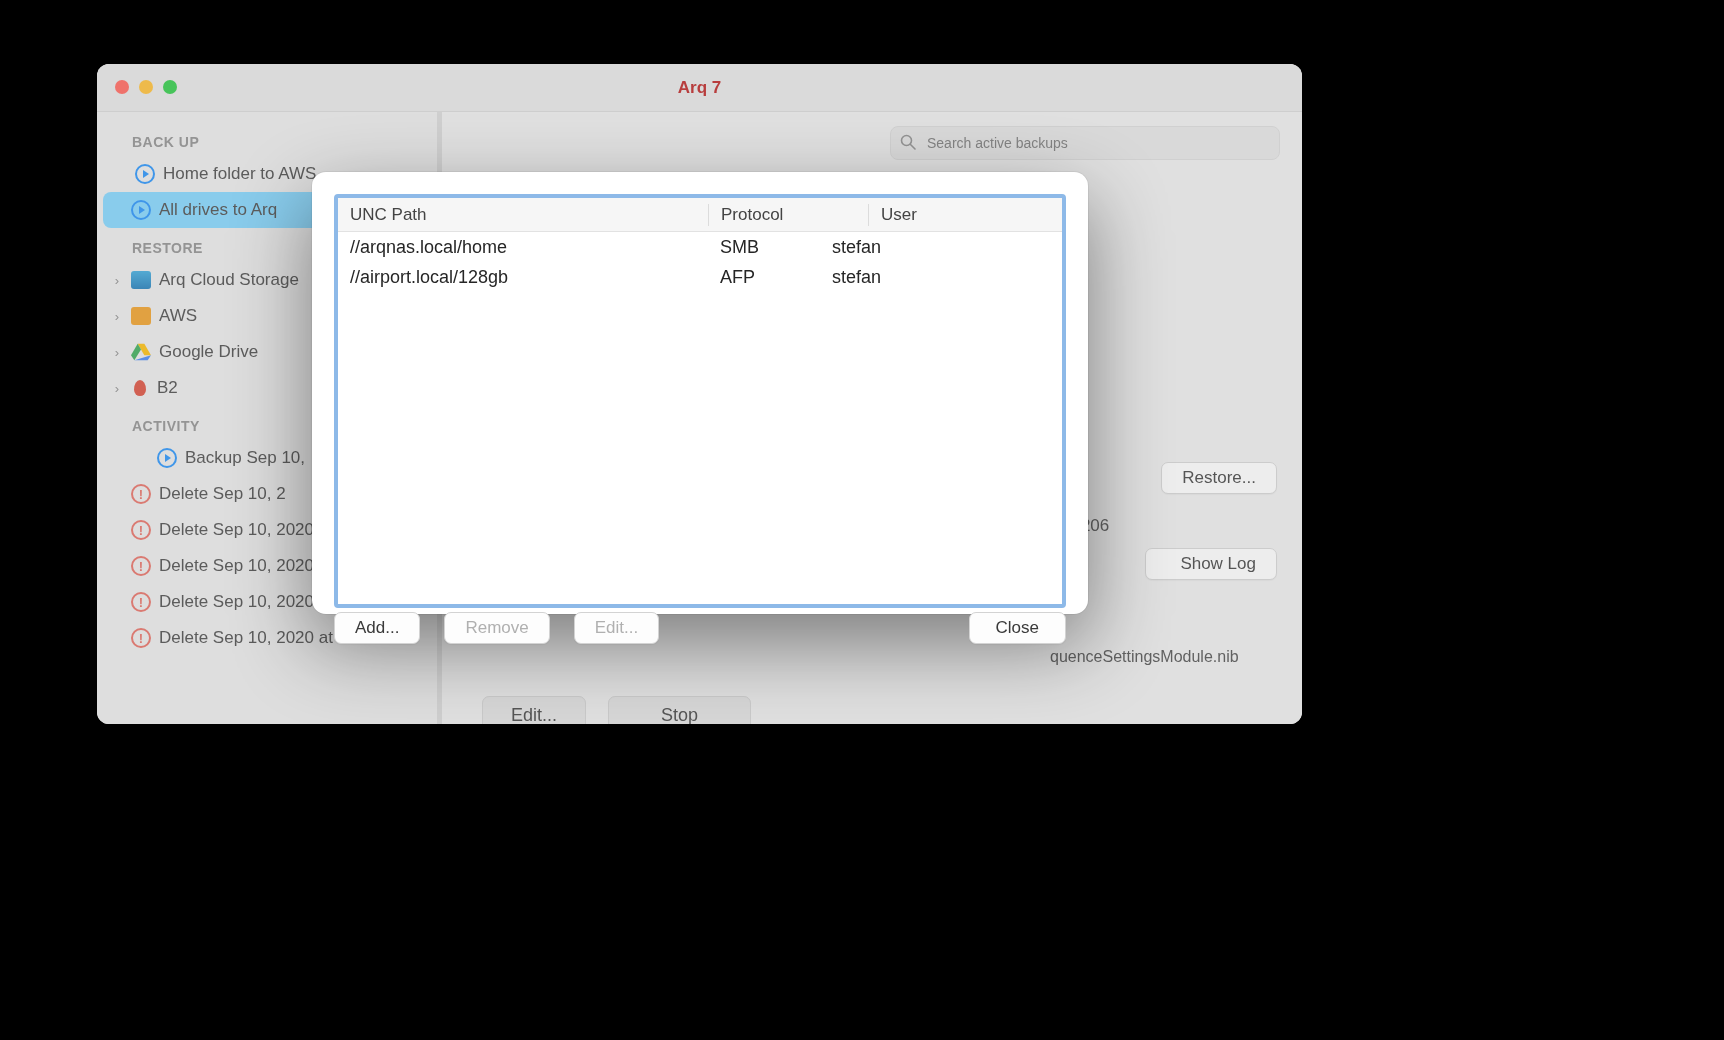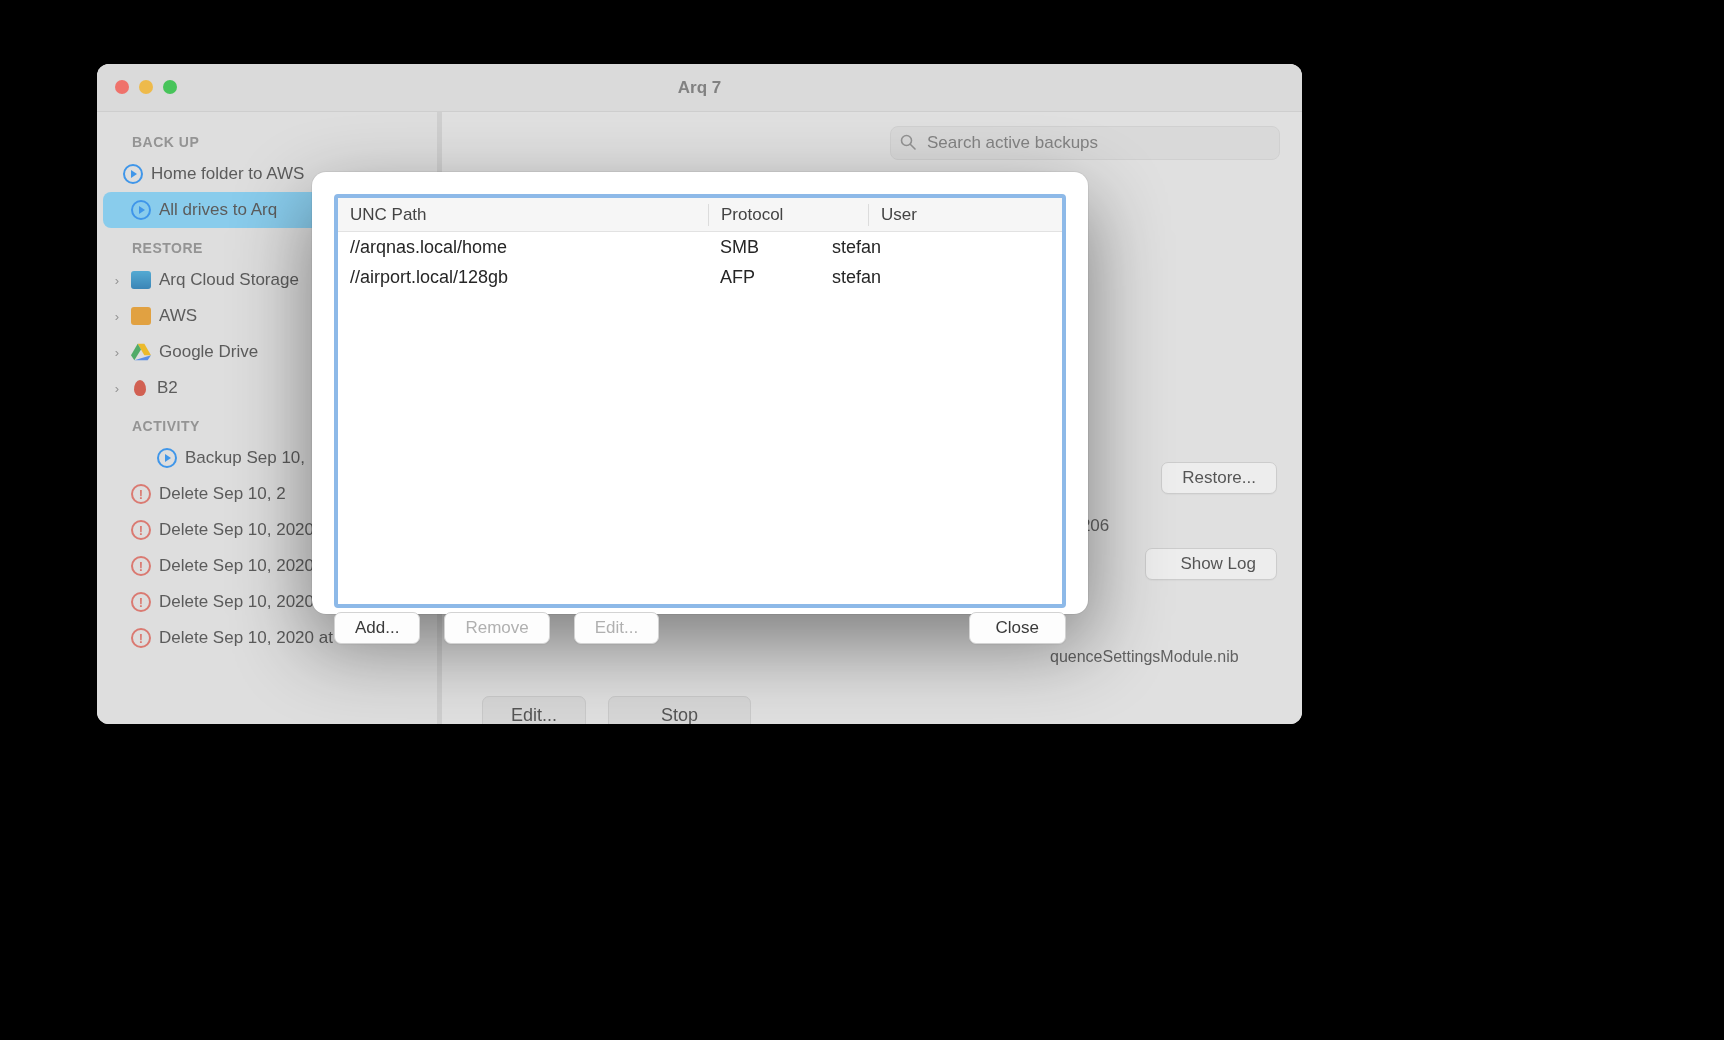--- a/index.html
+++ b/index.html
@@ -39,21 +39,21 @@
     gap: 10px;
   }
   .traffic-lights .dot {
     width: 14px;
     height: 14px;
     border-radius: 50%;
   }
   .dot.red { background: #ff5f57; }
   .dot.yellow { background: #febc2e; }
   .dot.green { background: #28c840; }
-  .title { font-size: 17px; font-weight: 600; color: #737373; }
+  .title { font-size: 17px; font-weight: 600; color: #b91c1c; }
   .window-body {
     display: flex;
     height: calc(100% - 48px);
   }
   .sidebar {
     width: 340px;
     background: #e9e9e9;
     overflow: hidden;
     padding-top: 10px;
     flex-shrink: 0;
@@ -131,21 +131,21 @@
     top: 14px;
     width: 390px;
   }
   .search {
     width: 100%;
     height: 34px;
     border-radius: 8px;
     border: 1px solid #d8d8d8;
     background: #e3e3e3;
     padding: 0 12px 0 36px;
-    font-size: 17px;
+    font-size: 14px;
     color: #6f6f6f;
   }
   .search-wrap .mag {
     position: absolute;
     left: 10px; top: 8px;
     color: #8a8a8a;
     font-size: 16px;
   }
   .mac-button {
     height: 32px;
@@ -243,21 +243,21 @@
       <div class="dot green"></div>
     </div>
     <div class="title">Arq 7</div>
   </div>
 
   <div class="window-body">
     <div class="sidebar">
 
       <div class="sidebar-section-header">BACK UP</div>
 
-      <div class="sidebar-item" style="padding-left:26px;">
+      <div class="sidebar-item" style="padding-left:38px;">
         <span class="play-icon"></span>
         <span>Home folder to AWS</span>
       </div>
       <div class="sidebar-item selected" style="padding-left:28px;">
         <span class="play-icon"></span>
         <span>All drives to Arq</span>
       </div>
 
       <div class="sidebar-section-header">RESTORE</div>
 

